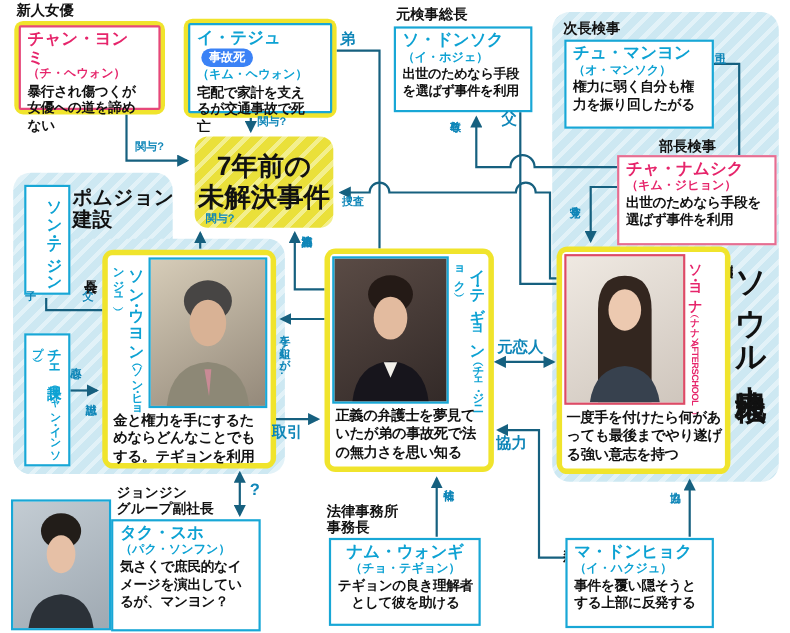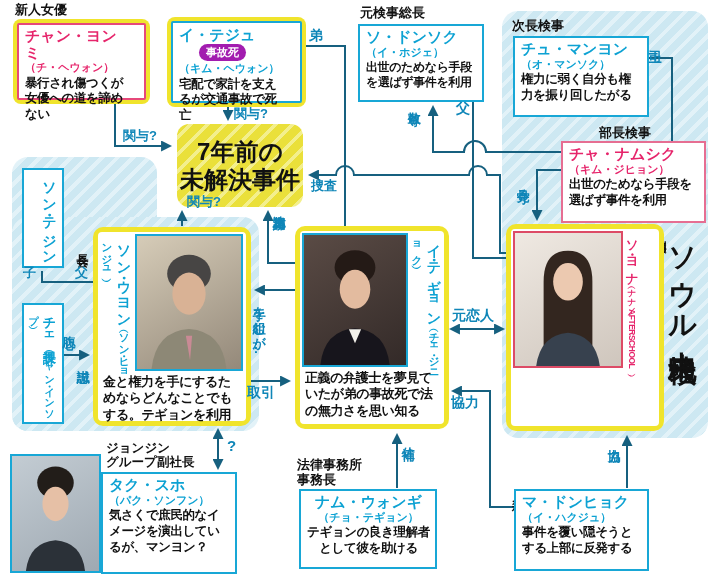--- a/index.html
+++ b/index.html
@@ -16,25 +16,25 @@
   .ybox{position:absolute;background:#f0e42c;border-radius:10px;}
   .ybox .inner{position:absolute;inset:5px;background:#fff;border-radius:4px;}
   .smallybox{position:absolute;background:#f0e42c;border-radius:8px;}
   .smallybox .inner2{position:absolute;inset:4px;background:#fff;border:2px solid;border-radius:2px;padding:3px 12px 2px 6px;}
   .cybox{position:absolute;background:#fff;border:2px solid #18a7d6;padding:3px 5px 2px 6px;}
   .pkbox{position:absolute;background:#fff;border:2px solid #e66e92;padding:3px 5px 2px 6px;}
   .name-cy{color:#0da2d3;font-size:15px;line-height:1.1;}
   .name-pk{color:#e6256b;font-size:15px;line-height:1.1;}
   .actor{font-size:11px;line-height:1.15;}
   .desc{font-size:12.5px;line-height:1.26;letter-spacing:-0.4px;color:#111;margin-top:2px;}
-  .badge{display:inline-block;background:#a21caf;color:#fff;font-size:11px;line-height:1;
-         padding:3px 7px;border-radius:9px;vertical-align:2px;margin-left:20px;letter-spacing:0;}
+  .badge{display:inline-block;background:#3b82f6;color:#fff;font-size:11px;line-height:1;
+         padding:3px 7px;border-radius:9px;vertical-align:2px;margin-left:4px;letter-spacing:0;}
   .seclabel{position:absolute;font-size:13px;color:#111;line-height:1.1;white-space:nowrap;}
   .v{writing-mode:vertical-rl;line-height:1;}
-  .rel{position:absolute;color:#0f86b8;font-size:13px;line-height:1.05;white-space:nowrap;}
+  .rel{position:absolute;color:#0f86b8;font-size:10px;line-height:1.05;white-space:nowrap;}
   .photo{position:absolute;overflow:hidden;}
   .photo svg{display:block;width:100%;height:100%;}
   .vname{position:absolute;writing-mode:vertical-rl;line-height:1.08;}
   .vname .vn{font-size:14px;letter-spacing:1px;}
   .vname .va{font-size:10.5px;letter-spacing:0;}
   svg.lines{position:absolute;left:0;top:0;width:718px;height:575px;pointer-events:none;}
 </style>
 </head>
 <body>
 
@@ -114,20 +114,24 @@
     <div class="desc">権力に弱く自分も権力を振り回したがる</div>
   </div>
 
   <div class="seclabel" style="left:599px;top:126px;">部長検事</div>
   <div class="pkbox" style="left:561px;top:141px;width:130px;height:73px;">
     <div class="name-pk">チャ・ナムシク</div>
     <div class="actor" style="color:#e6256b;">（キム・ジヒョン）</div>
     <div class="desc">出世のためなら手段を選ばず事件を利用</div>
   </div>
 
+  <div class="seclabel" style="left:66px;top:169px;font-size:18px;line-height:1.12;">
+    <div>ポムジョン</div>
+    <div>建設</div>
+  </div>
 
   <div class="cybox v" style="left:22px;top:168px;width:27px;height:91px;font-size:14px;color:#0da2d3;letter-spacing:1px;">
     <span>ソン・テジン</span>
   </div>
 
   <div class="cybox v" style="left:22px;top:303px;width:27px;height:112px;color:#0da2d3;">
     <span style="font-size:13px;letter-spacing:1px;">チェ課長</span>
     <span style="font-size:10px;">（チャン・インソプ）</span>
   </div>
 
@@ -173,20 +177,21 @@
       <svg viewBox="0 0 100 120" preserveAspectRatio="none">
         <path d="M27,120 L27,44 Q27,16 50,16 Q73,16 73,44 L73,120 Z" fill="#33261f"></path>
         <ellipse cx="50" cy="44" rx="14" ry="17" fill="#ecc9b0"></ellipse>
         <path d="M20,120 Q24,92 50,90 Q76,92 80,120 Z" fill="#37414e"></path>
       </svg>
     </div>
     <div class="vname" style="left:118px;top:8px;height:140px;color:#e6256b;">
       <span class="vn" style="font-size:12.5px;">ソ・ヨナ</span>
       <span class="va" style="font-size:8.5px;letter-spacing:-0.5px;">（ナナ／AFTERSCHOOL）</span>
     </div>
+    <div class="desc" style="position:absolute;left:9px;top:146px;width:142px;font-size:13px;">一度手を付けたら何があっても最後までやり遂げる強い意志を持つ</div>
   </div>
 
   <div class="v" style="position:absolute;left:668px;top:227px;font-size:28px;letter-spacing:2px;color:#111;">ソウル中央地検</div>
 
   <div class="seclabel" style="left:106px;top:441px;font-size:12.5px;line-height:1.15;">
     <div>ジョンジン</div>
     <div>グループ副社長</div>
   </div>
   <div class="photo" style="left:10px;top:454px;width:87px;height:115px;border:2px solid #18a7d6;background:linear-gradient(150deg,#c3ccd3,#9fa9b2);">
     <svg viewBox="0 0 100 120" preserveAspectRatio="none">

